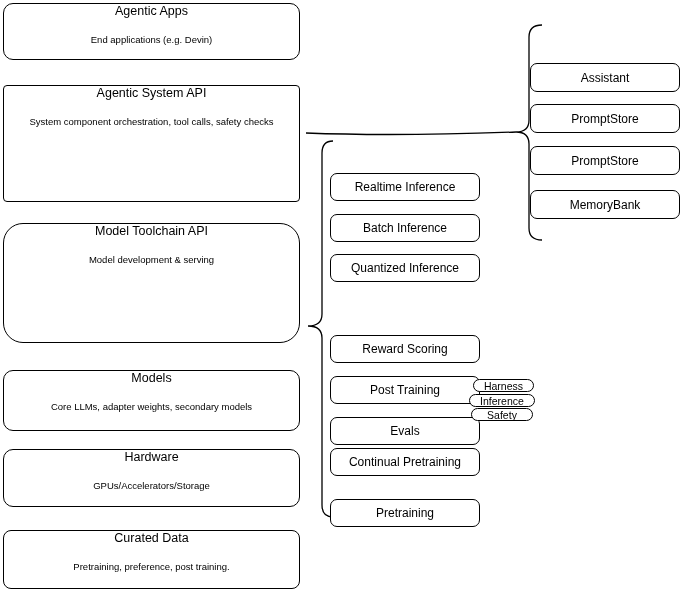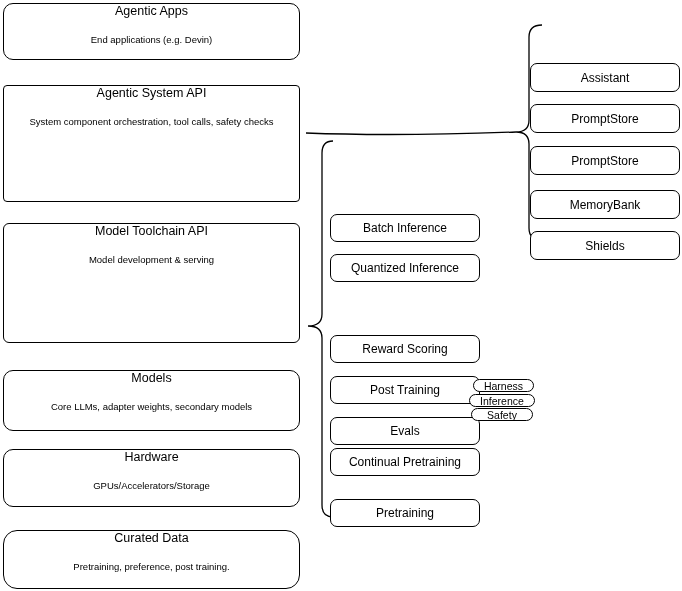--- a/index.html
+++ b/index.html
@@ -96,40 +96,43 @@
   <div class="lbox" style="top:3px;height:57px;border-radius:10px">
     <div class="ltitle">Agentic Apps</div>
     <div class="lsub">End applications (e.g. Devin)</div>
   </div>
 
   <div class="lbox" style="top:85px;height:117px;border-radius:4px">
     <div class="ltitle">Agentic System API</div>
     <div class="lsub">System component orchestration, tool calls, safety checks</div>
   </div>
 
-  <div class="lbox" style="top:223px;height:120px;border-radius:6px">
+  <div class="lbox" style="top:223px;height:120px;border-radius:20px">
     <div class="ltitle">Model Toolchain API</div>
     <div class="lsub">Model development &amp; serving</div>
   </div>
 
   <div class="lbox" style="top:370px;height:61px;border-radius:10px">
     <div class="ltitle">Models</div>
     <div class="lsub">Core LLMs, adapter weights, secondary models</div>
   </div>
 
   <div class="lbox" style="top:449px;height:58px;border-radius:10px">
     <div class="ltitle">Hardware</div>
     <div class="lsub">GPUs/Accelerators/Storage</div>
   </div>
 
-  <div class="lbox" style="top:530px;height:59px;border-radius:14px">
+  <div class="lbox" style="top:530px;height:59px;border-radius:8px">
     <div class="ltitle">Curated Data</div>
     <div class="lsub">Pretraining, preference, post training.</div>
   </div>
 
+  <div class="sbox mid" style="top:145px">
+    <span class="slabel">Realtime Inference</span>
+  </div>
   <div class="sbox mid" style="top:186px">
     <span class="slabel">Batch Inference</span>
   </div>
   <div class="sbox mid" style="top:226px">
     <span class="slabel">Quantized Inference</span>
   </div>
   <div class="sbox mid" style="top:307px">
     <span class="slabel">Reward Scoring</span>
   </div>
   <div class="sbox mid" style="top:348px">
@@ -160,17 +163,14 @@
   </div>
   <div class="sbox rgt" style="top:76px">
     <span class="slabel">PromptStore</span>
   </div>
   <div class="sbox rgt" style="top:118px">
     <span class="slabel">PromptStore</span>
   </div>
   <div class="sbox rgt" style="top:162px">
     <span class="slabel">MemoryBank</span>
   </div>
-  <div class="sbox rgt" style="top:203px">
-    <span class="slabel">Shields</span>
-  </div>
 
 </div>
 
 </body></html>

